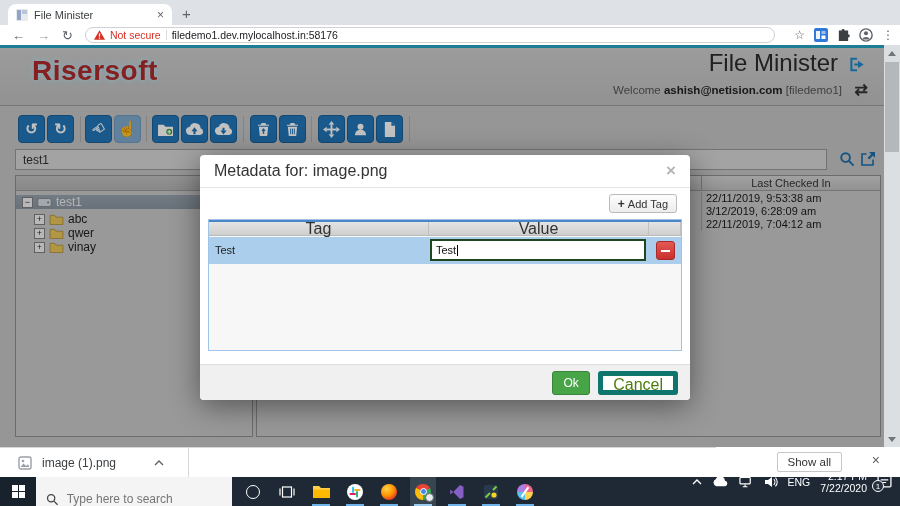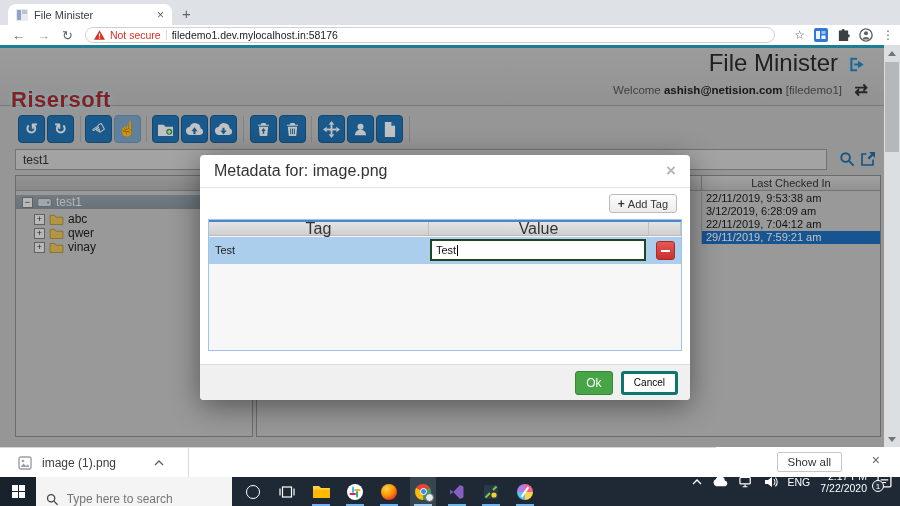--- a/index.html
+++ b/index.html
@@ -24,22 +24,22 @@
   #omnibox .sep { width:1px; height:10px; background:#dadce0; }
   #omnibox .url { font-size:10.5px; color:#202124; white-space:nowrap; }
   #nav-right { position:absolute; right:6px; top:25px; height:20px; display:flex; align-items:center; gap:9px; }
   #nav-right .star { font-size:12px; color:#5f6368; }
 
   
   #page { left:0; top:45px; width:884px; height:402px; background:#c6c6c6; overflow:hidden; }
   #teal { left:0; top:0; width:884px; height:3px; background:#25a5c4; }
   #siteheader { left:0; top:3px; width:884px; height:58px;
                 background:linear-gradient(#cdcdcd,#c0c0c0); border-bottom:1px solid #9e9e9e; }
-  #logo { left:11px; top:7px; font-size:22px; font-weight:bold; color:#b02a2a;
-          text-shadow:0 0 6px #a9e2f4, 0 0 2px #bfeafc; letter-spacing:0.5px;margin-top:32px; }
+  #logo { left:32px; top:7px; font-size:28px; font-weight:bold; color:#b02a2a;
+          text-shadow:0 0 6px #a9e2f4, 0 0 2px #bfeafc; letter-spacing:0.5px; }
   #apptitle { right:46px; top:1px; font-size:24px; color:#2b2b2b; }
   #logout { right:16px; top:8px; }
   #welcome { right:42px; top:36px; font-size:11.5px; color:#555; }
   #welcome b { color:#222; }
   #swap { right:16px; top:32px; font-size:16px; font-weight:bold; color:#333; }
 
   .tbtn { position:absolute; top:70px; width:27px; height:28px; background:#2176b8; border:1px solid #195f96;
           border-radius:4px; display:flex; align-items:center; justify-content:center;
           color:#fff; font-size:15px; font-weight:bold; }
   .tbtn.disabled { background:#7fa9cc; border-color:#6f9cc0; }
@@ -96,22 +96,22 @@
                font-size:11px; color:#111; display:flex; align-items:center; padding-left:4px; }
   .caret { display:inline-block; width:1px; height:11px; background:#000; margin-left:1px; }
   #minus-btn { margin:4px auto; width:19px; height:19px; background:linear-gradient(#e25a55,#c9302c);
                border:1px solid #ac2925; border-radius:3px; position:relative; }
   #minus-btn::after { content:""; position:absolute; left:4px; top:8px; width:9px; height:2px; background:#fff; }
   #m-foot { left:0; top:209px; width:490px; height:36px; background:#f0f0f0; border-top:1px solid #ddd;
             border-radius:0 0 4px 4px; display:flex; align-items:center; justify-content:flex-end;
             gap:8px; padding-right:12px; }
   #ok-btn { min-width:38px; height:24px; background:#47a447; border:1px solid #398439; border-radius:3px;
             color:#fff; font-size:12px; padding:0 10px; }
-  #cancel-btn { min-width:52px; height:24px; background:#fff; border:3px solid #0f766e; border-radius:3px;
-                color:#000000; font-size:10px; padding:0 10px; }
+  #cancel-btn { min-width:52px; height:24px; background:#fff; border:5px solid #0f766e; border-radius:3px;
+                color:#4d7c0f; font-size:16px; padding:0 10px; }
 
   
   #shelf { left:0; top:447px; width:716px; height:30px; background:#fff; border-top:1px solid #d8d8d8;
            display:flex; align-items:center; }
   #shelf .fname { font-size:12px; color:#3c4043; margin-left:10px; }
   #shelf .chev { margin-left:38px; }
   #shelf .div { width:1px; height:29px; background:#d8d8d8; margin-left:24px; }
   #showall { position:absolute; right:58px; top:452px; height:20px; padding:0 10px; background:#fff;
              border:1px solid #c6c6c6; border-radius:2px; font-size:11.5px; color:#333; line-height:18px; }
   #shelf-x { position:absolute; right:20px; top:452px; font-size:14px; color:#5f6368; }
@@ -324,21 +324,20 @@
       <span>vinay</span>
     </div>
   </div>
 
   <div id="gridpanel" class="abs">
     <div id="gridhdr" class="abs"></div>
     <div id="gridcolhdr">Last Checked In</div>
     <div class="grow" style="top:16px">22/11/2019, 9:53:38 am</div>
     <div class="grow" style="top:29px">3/12/2019, 6:28:09 am</div>
     <div class="grow" style="top:42px">22/11/2019, 7:04:12 am</div>
-    <div class="grow sel" style="top:55px">29/11/2019, 7:59:21 am</div>
   </div>
 </div>
 
 <div id="dim" class="abs z5"></div>
 
 <div id="vscroll" class="abs z6">
   <div class="arrow" style="top:0">
     <svg width="8" height="5" viewBox="0 0 8 5">
         <path d="M0 5l4-5 4 5z" fill="#70757a"></path>
       </svg>

